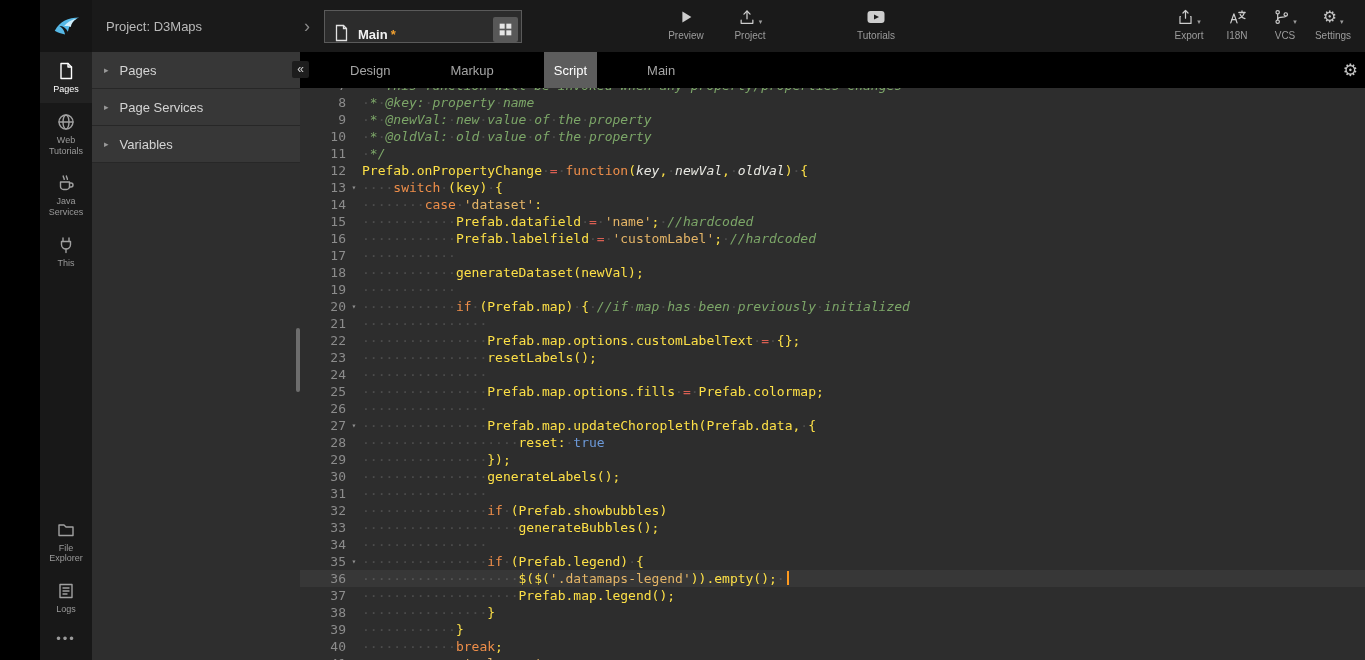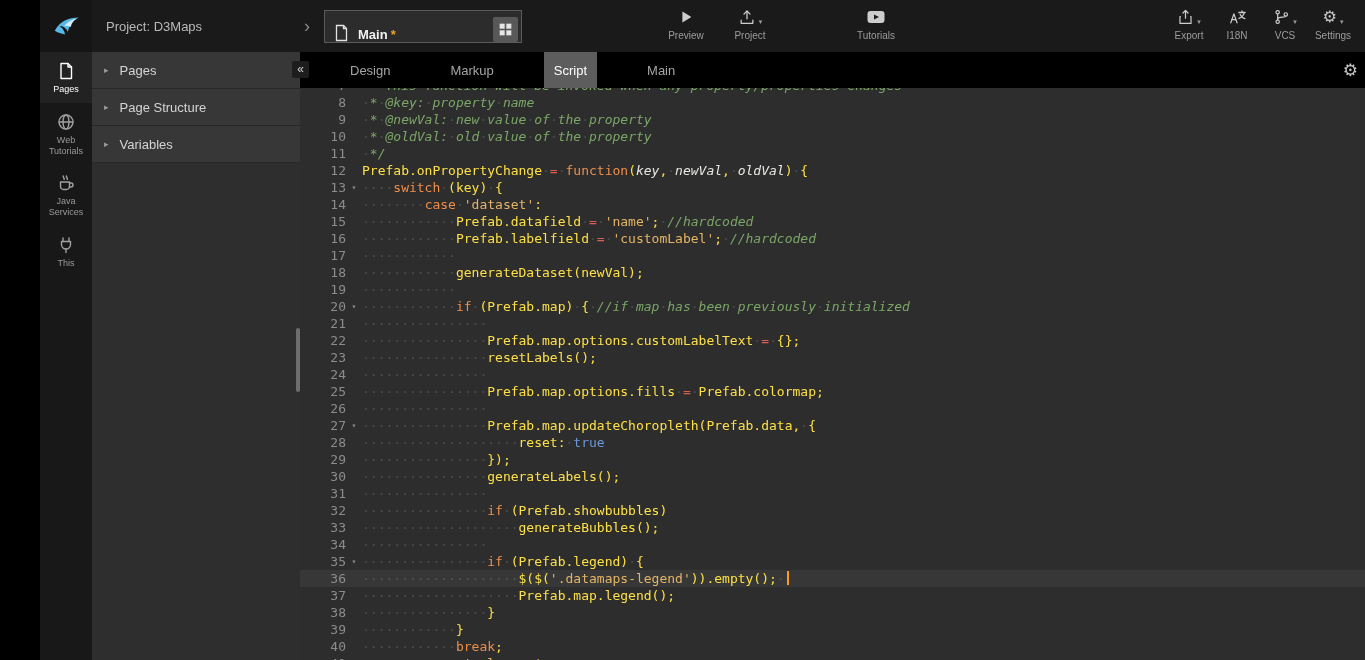--- a/index.html
+++ b/index.html
@@ -228,30 +228,48 @@
     <div class="rail-item top">
       <svg width="18" height="18" viewBox="0 0 18 18">
         <path d="M6 2v3.5"></path>
           <path d="M12 2v3.5"></path>
           <path d="M4.5 5.5h9v3a4.5 4.5 0 0 1-9 0z"></path>
           <path d="M9 13v3.5"></path>
       </svg>
       <span>This</span>
     </div>
 
+    <div class="rail-bottom">
+      <div class="rail-item">
+        <svg width="18" height="18" viewBox="0 0 18 18">
+          <path d="M2 4h5l2 2h7v8.5H2z"></path>
+        </svg>
+        <span>File Explorer</span>
+      </div>
+      <div class="rail-item">
+        <svg width="18" height="18" viewBox="0 0 18 18">
+          <rect x="3" y="2.5" width="12" height="13"></rect>
+            <path d="M6 6h6"></path>
+            <path d="M6 9h6"></path>
+            <path d="M6 12h4"></path>
+        </svg>
+        <span>Logs</span>
+      </div>
+      <div class="more">•••</div>
+    </div>
   </nav>
 
   <aside class="panel">
     <div class="section">
       <span class="tri">▸</span>
       <span>Pages</span>
     </div>
     <div class="section">
       <span class="tri">▸</span>
-      <span>Page Structure</span>
+      <span>Page Services</span>
     </div>
     <div class="section">
       <span class="tri">▸</span>
       <span>Variables</span>
     </div>
     <div class="panel-thumb"></div>
   </aside>
 
   <main class="editor">
     <div class="tabstrip">

